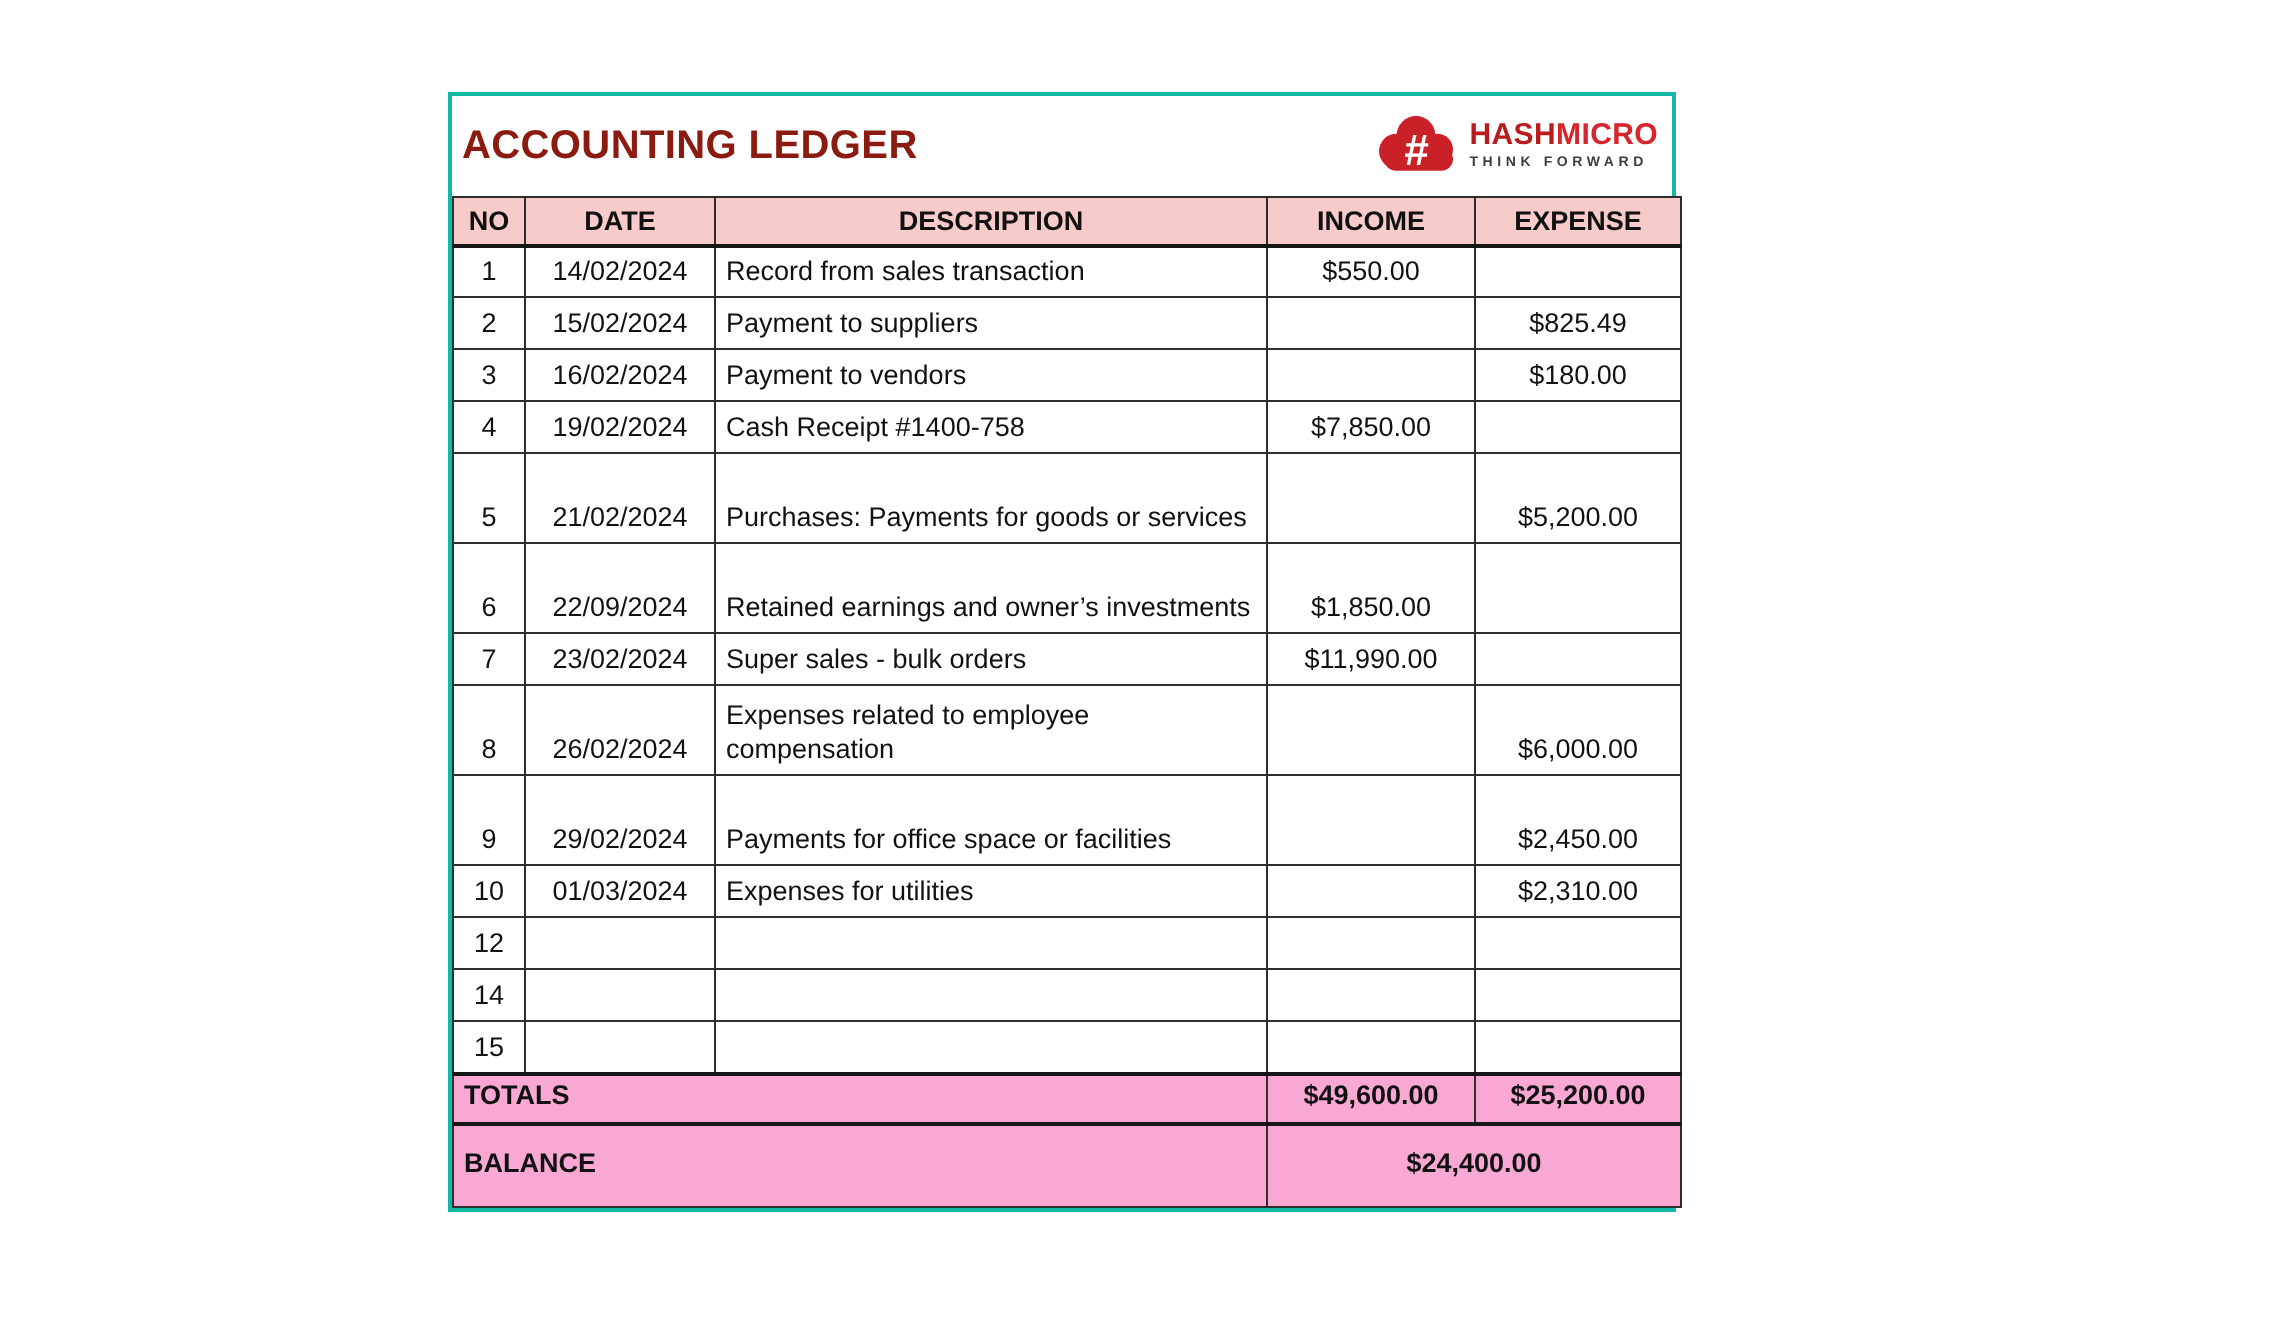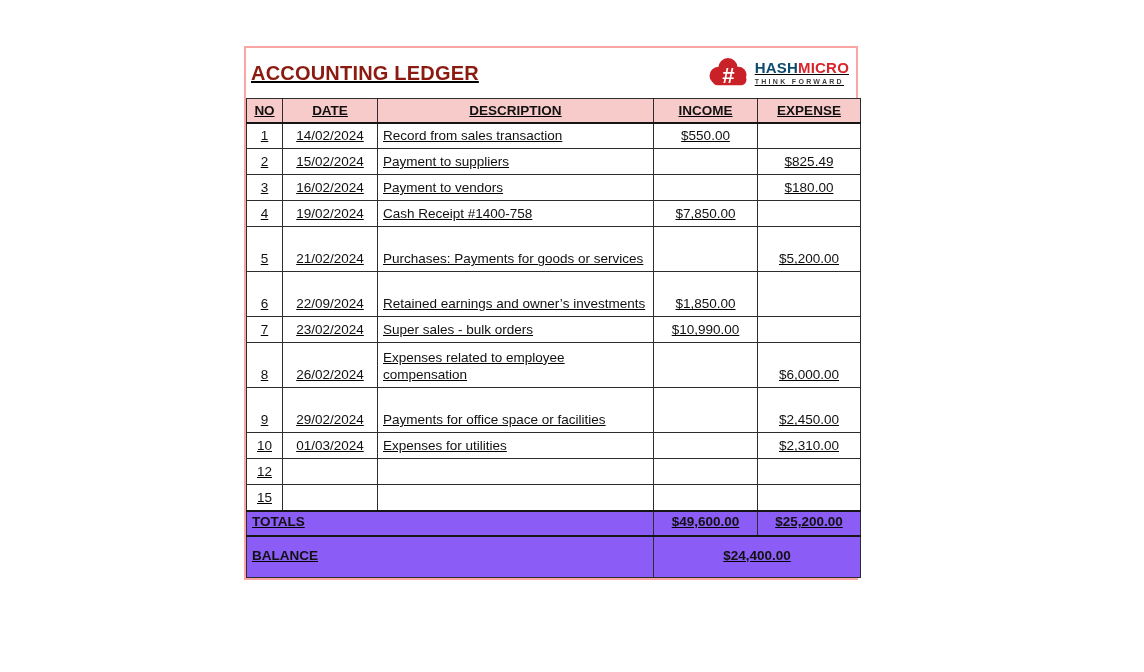--- a/index.html
+++ b/index.html
@@ -1,25 +1,24 @@
 <!DOCTYPE html>
 <html><head>
 <meta charset="utf-8">
 <style>
   * { margin: 0; padding: 0; box-sizing: border-box; }
   html, body { width: 1144px; height: 672px; background: #ffffff; overflow: hidden; }
   body { font-family: "Liberation Sans", sans-serif; position: relative; }
 
   .sheet {
     position: absolute;
-    left: 244px; top: 46px;
+    left: 224px; top: 46px;
     width: 614px;
-    border: 2px solid #fca5a5;
+    border: 2px solid #14b8a6;
     background: #ffffff;
-    text-decoration: underline;
   }
 
   
   .titlebar {
     height: 50px;
     display: flex;
     align-items: center;
     justify-content: space-between;
     padding: 0 7px 0 5px;
     background: #ffffff;
@@ -27,21 +26,21 @@
   .doc-title {
     font-size: 20px;
     font-weight: bold;
     letter-spacing: 0.2px;
     color: #8b1a10;
   }
   .logo { display: flex; align-items: center; gap: 5px; }
   .logo svg { display: block; }
   .logo-text { display: flex; flex-direction: column; line-height: 1.05; }
   .brand { font-size: 15px; font-weight: bold; letter-spacing: 0.2px; }
-  .brand .hash  { color: #0c4a6e; }
+  .brand .hash  { color: #b91c1c; }
   .brand .micro { color: #d8252b; }
   .tagline {
     font-size: 7px;
     font-weight: bold;
     letter-spacing: 2.3px;
     color: #3d3d3d;
     margin-top: 2px;
   }
 
   
@@ -72,21 +71,21 @@
     background: #ffffff;
   }
   td.c-no     { text-align: center; }
   td.c-date   { text-align: center; }
   td.c-desc   { text-align: left; padding-left: 5px; padding-right: 5px; }
   td.c-income, td.c-expense { text-align: center; }
 
   
   tr.summary { height: 25px; }
   tr.summary td {
-    background: #8b5cf6;
+    background: #f9a8d4;
     font-weight: bold;
     vertical-align: middle;
     border-top: 2px solid #161616;
   }
   tr.summary td.sum-label { text-align: left; padding-left: 5px; }
   tr.summary td.sum-val   { text-align: center; }
   tr.balance { height: 42px; }
 </style>
 </head>
 <body>
@@ -171,21 +170,21 @@
         <td class="c-no">6</td>
         <td class="c-date">22/09/2024</td>
         <td class="c-desc">Retained earnings and owner’s investments</td>
         <td class="c-income">$1,850.00</td>
         <td class="c-expense"></td>
       </tr>
       <tr>
         <td class="c-no">7</td>
         <td class="c-date">23/02/2024</td>
         <td class="c-desc">Super sales - bulk orders</td>
-        <td class="c-income">$10,990.00</td>
+        <td class="c-income">$11,990.00</td>
         <td class="c-expense"></td>
       </tr>
       <tr class="tall">
         <td class="c-no">8</td>
         <td class="c-date">26/02/2024</td>
         <td class="c-desc">Expenses related to employee compensation</td>
         <td class="c-income"></td>
         <td class="c-expense">$6,000.00</td>
       </tr>
       <tr class="tall">
@@ -197,20 +196,27 @@
       </tr>
       <tr>
         <td class="c-no">10</td>
         <td class="c-date">01/03/2024</td>
         <td class="c-desc">Expenses for utilities</td>
         <td class="c-income"></td>
         <td class="c-expense">$2,310.00</td>
       </tr>
       <tr>
         <td class="c-no">12</td>
+        <td class="c-date"></td>
+        <td class="c-desc"></td>
+        <td class="c-income"></td>
+        <td class="c-expense"></td>
+      </tr>
+      <tr>
+        <td class="c-no">14</td>
         <td class="c-date"></td>
         <td class="c-desc"></td>
         <td class="c-income"></td>
         <td class="c-expense"></td>
       </tr>
       <tr>
         <td class="c-no">15</td>
         <td class="c-date"></td>
         <td class="c-desc"></td>
         <td class="c-income"></td>

